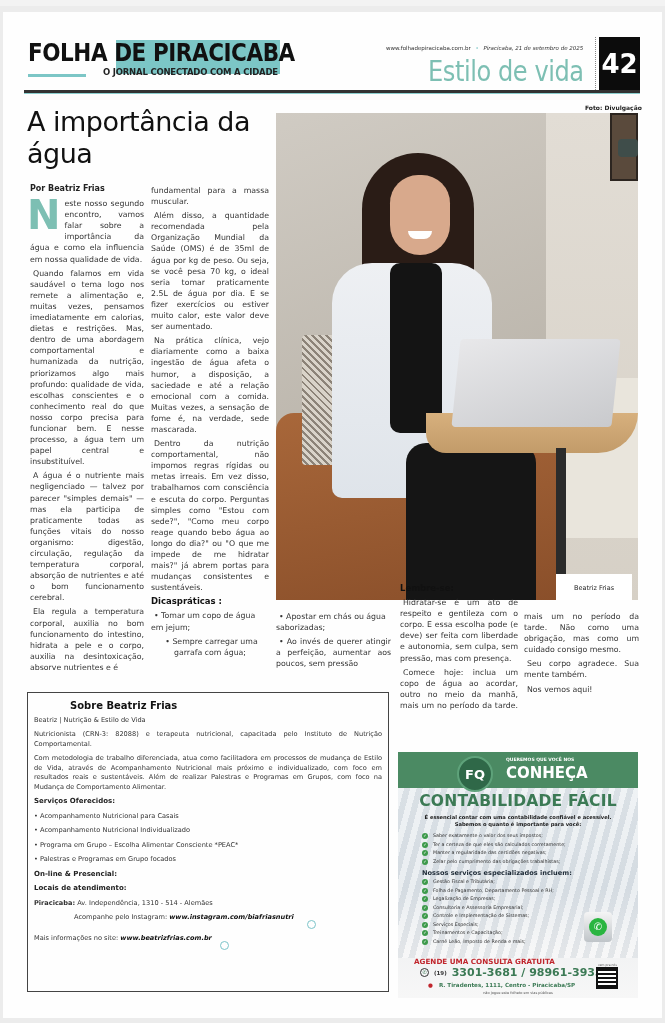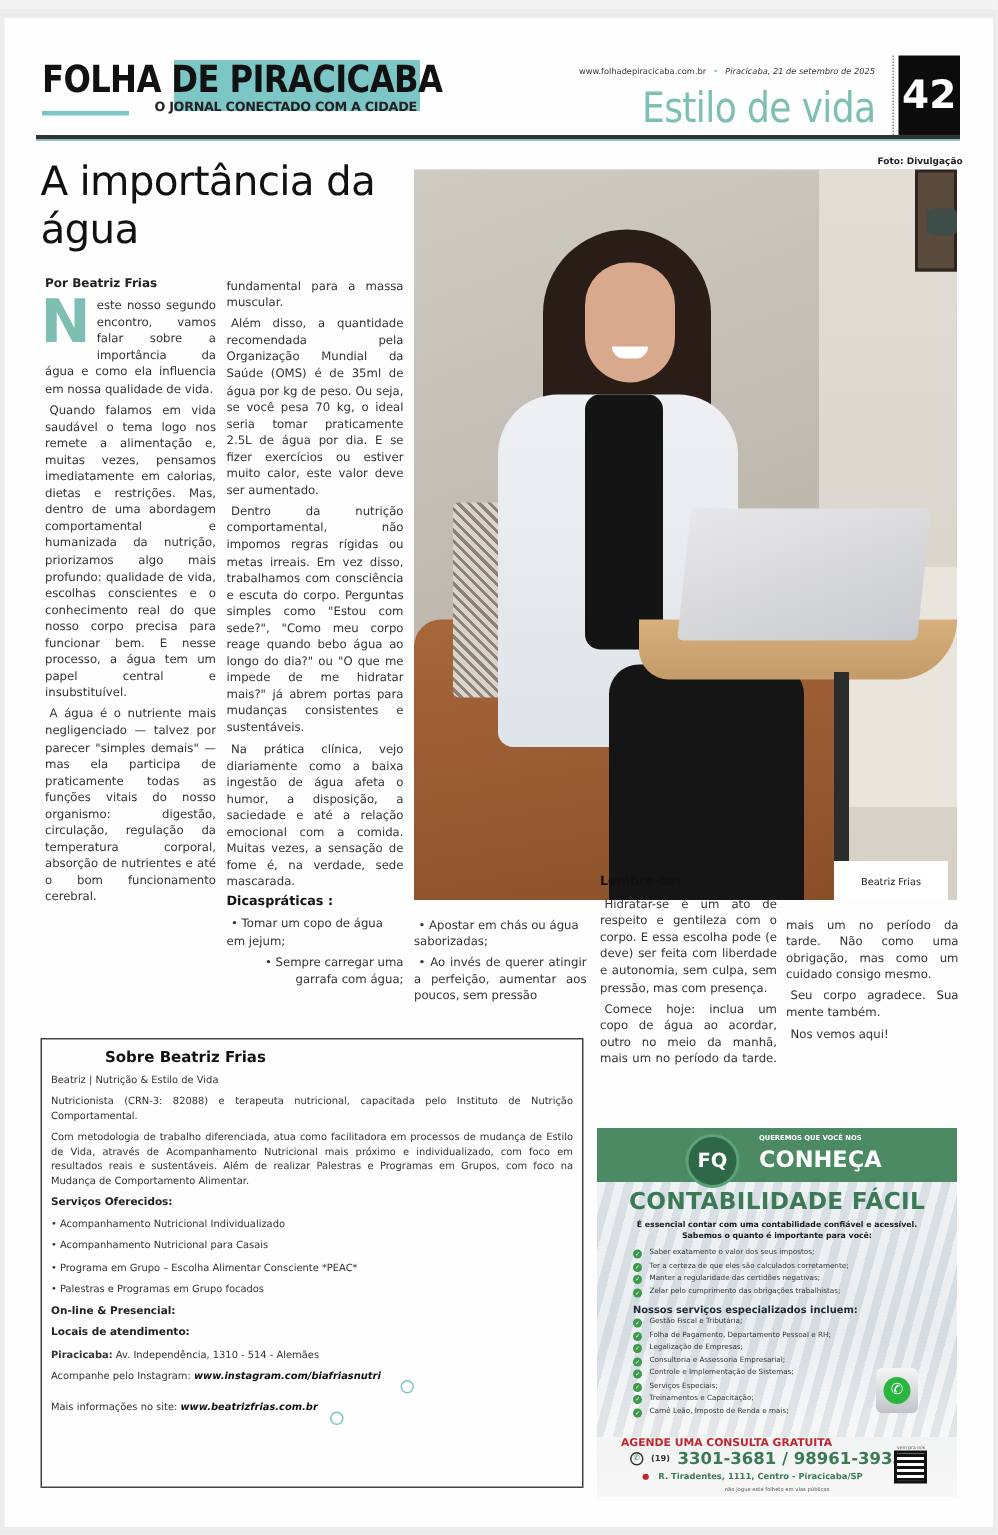--- a/index.html
+++ b/index.html
@@ -144,30 +144,31 @@
     <div class="pole"></div>
     <div class="laptop"></div>
     <div class="caption">Beatriz Frias</div>
   </div>
 
   <div class="col col1">
     <p class="byline">Por Beatriz Frias</p>
     <p style="text-indent:0;"><span class="dropcap">N</span><span>este nosso segundo encontro, vamos falar sobre a importância da água e como ela influencia em nossa qualidade de vida.</span></p>
     <p>Quando falamos em vida saudável o tema logo nos remete a alimentação e, muitas vezes, pensamos imediatamente em calorias, dietas e restrições. Mas, dentro de uma abordagem comportamental e humanizada da nutrição, priorizamos algo mais profundo: qualidade de vida, escolhas conscientes e o conhecimento real do que nosso corpo precisa para funcionar bem. E nesse processo, a água tem um papel central e insubstituível.</p>
     <p>A água é o nutriente mais negligenciado — talvez por parecer "simples demais" — mas ela participa de praticamente todas as funções vitais do nosso organismo: digestão, circulação, regulação da temperatura corporal, absorção de nutrientes e até o bom funcionamento cerebral.</p>
+    <p>Ela regula a temperatura corporal, auxilia no bom funcionamento do intestino, hidrata a pele e o corpo, auxilia na desintoxicação, absorve nutrientes e é</p>
   </div>
 
   <div class="col col2">
     <p style="text-indent:0;">fundamental para a massa muscular.</p>
     <p>Além disso, a quantidade recomendada pela Organização Mundial da Saúde (OMS) é de 35ml de água por kg de peso. Ou seja, se você pesa 70 kg, o ideal seria tomar praticamente 2.5L de água por dia. E se fizer exercícios ou estiver muito calor, este valor deve ser aumentado.</p>
+    <p>Na prática clínica, vejo diariamente como a baixa ingestão de água afeta o humor, a disposição, a saciedade e até a relação emocional com a comida. Muitas vezes, a sensação de fome é, na verdade, sede mascarada.</p>
     <p>Dentro da nutrição comportamental, não impomos regras rígidas ou metas irreais. Em vez disso, trabalhamos com consciência e escuta do corpo. Perguntas simples como "Estou com sede?", "Como meu corpo reage quando bebo água ao longo do dia?" ou "O que me impede de me hidratar mais?" já abrem portas para mudanças consistentes e sustentáveis.</p>
-    <p>Na prática clínica, vejo diariamente como a baixa ingestão de água afeta o humor, a disposição, a saciedade e até a relação emocional com a comida. Muitas vezes, a sensação de fome é, na verdade, sede mascarada.</p>
     <p class="bold-h">Dicaspráticas :</p>
     <p style="text-align:left;">• Tomar um copo de água em jejum;</p>
-    <p style="text-align:right;">• Sempre carregar uma garrafa com água;</p>
+    <p style="text-align:center;">• Sempre carregar uma garrafa com água;</p>
   </div>
 
   <div class="col col3">
     <p style="text-align:left;">• Apostar em chás ou água saborizadas;</p>
     <p>• Ao invés de querer atingir a perfeição, aumentar aos poucos, sem pressão</p>
   </div>
 
   <div class="col col4">
     <p class="bold-h" style="margin-top:0;">Lembre-se:</p>
     <p>Hidratar-se é um ato de respeito e gentileza com o corpo. E essa escolha pode (e deve) ser feita com liberdade e autonomia, sem culpa, sem pressão, mas com presença.</p>
@@ -179,28 +180,28 @@
     <p>Seu corpo agradece. Sua mente também.</p>
     <p>Nos vemos aqui!</p>
   </div>
 
   <div class="bio">
     <div class="title">Sobre Beatriz Frias</div>
     <p>Beatriz | Nutrição &amp; Estilo de Vida</p>
     <p>Nutricionista (CRN-3: 82088) e terapeuta nutricional, capacitada pelo Instituto de Nutrição Comportamental.</p>
     <p>Com metodologia de trabalho diferenciada, atua como facilitadora em processos de mudança de Estilo de Vida, através de Acompanhamento Nutricional mais próximo e individualizado, com foco em resultados reais e sustentáveis. Além de realizar Palestras e Programas em Grupos, com foco na Mudança de Comportamento Alimentar.</p>
     <div class="h li">Serviços Oferecidos:</div>
+    <div class="li">• Acompanhamento Nutricional para Casais</div>
     <div class="li">• Acompanhamento Nutricional Individualizado</div>
-    <div class="li">• Acompanhamento Nutricional para Casais</div>
     <div class="li">• Programa em Grupo – Escolha Alimentar Consciente *PEAC*</div>
     <div class="li">• Palestras e Programas em Grupo focados</div>
     <div class="h li">On-line &amp; Presencial:</div>
     <div class="h li">Locais de atendimento:</div>
     <div class="li"><b>Piracicaba:</b><span> Av. Independência, 1310 - 514 - Alemães</span></div>
-    <div class="li" style="position:relative;"><span>Acompanhe pelo Instagram: </span><span class="link">www.instagram.com/biafriasnutri</span><span class="hand-icon" style="left:233px;top:7px;"></span></div>
+    <div class="li" style="position:relative;margin-left:40px;"><span>Acompanhe pelo Instagram: </span><span class="link">www.instagram.com/biafriasnutri</span><span class="hand-icon" style="left:233px;top:7px;"></span></div>
     <div class="gap"></div>
     <div class="li" style="position:relative;"><span>Mais informações no site: </span><span class="link">www.beatrizfrias.com.br</span><span class="hand-icon" style="left:186px;top:7px;"></span></div>
   </div>
 
   <div class="ad">
     <div class="bldg"></div>
     <div class="top"></div>
     <div class="logo">FQ</div>
     <div class="q">QUEREMOS QUE VOCÊ NOS</div>
     <div class="conheca">CONHEÇA</div>

